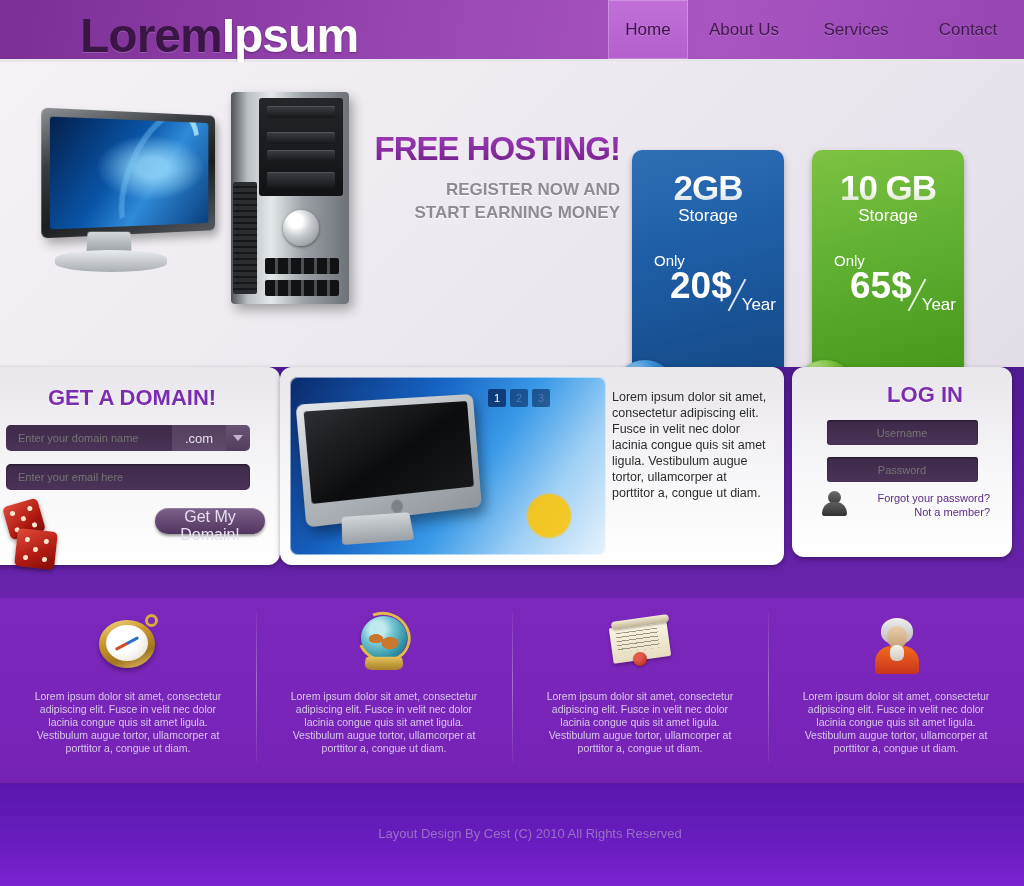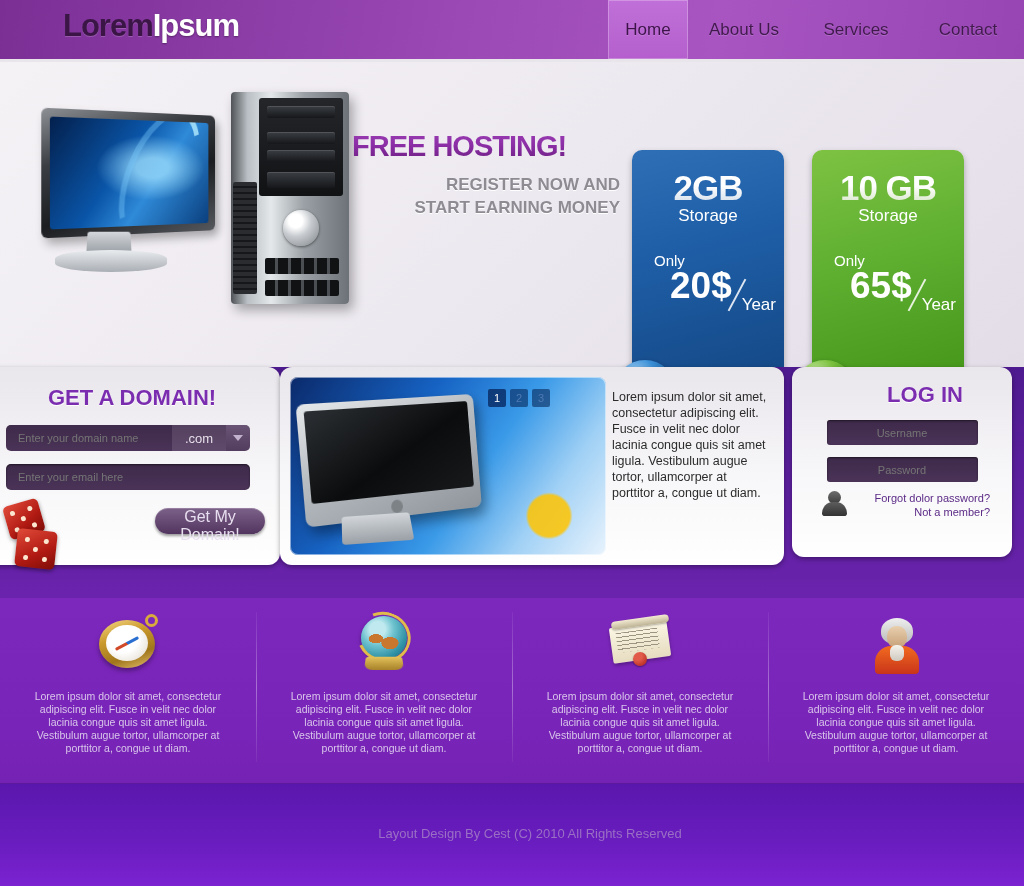--- a/index.html
+++ b/index.html
@@ -12,22 +12,22 @@
   .page { position: relative; width: 1024px; height: 886px; }
 
   
   .header {
     position: absolute; top: 0; left: 0; width: 1024px; height: 62px;
     background: linear-gradient(180deg, #8c36a8 0%, #8b35a7 40%, #7e2c99 100%);
     background-image: linear-gradient(100deg, #7b2f95 0%, #9b49b5 45%, #a855c2 70%, #9645b2 100%);
     border-bottom: 3px solid #e8e6ea;
   }
   .logo {
-    position: absolute; left: 63px; top: 8px;
-    font-size: 31px; font-weight: bold; letter-spacing: -1px;
+    position: absolute; left: 80px; top: 8px;
+    font-size: 48px; font-weight: bold; letter-spacing: -1px;
   }
   .logo .lorem { color: #3a1545; text-shadow: 0 1px 0 rgba(255,255,255,.18); }
   .logo .ipsum { color: #ffffff; text-shadow: 0 1px 2px rgba(0,0,0,.35); }
 
   .nav { position: absolute; right: 0; top: 0; height: 59px; display: flex; }
   .nav-item {
     width: 80px; height: 59px; display: flex; align-items: center; justify-content: center;
     color: #411a4d; font-size: 17px; text-shadow: 0 1px 0 rgba(255,255,255,.15);
     cursor: pointer;
   }
@@ -40,24 +40,24 @@
 
   
   .hero {
     position: absolute; top: 62px; left: 0; width: 1024px; height: 305px;
     background: linear-gradient(135deg, #f5f2f6 0%, #ece8ef 55%, #e3dde8 100%);
   }
   .pc-art { position: absolute; left: 35px; top: 22px; width: 330px; height: 255px; }
 
   .hero-copy { position: absolute; left: 352px; top: 68px; width: 268px; text-align: right; }
   .hero-title {
-    font-size: 29px; font-weight: bold; letter-spacing: -1px;
+    font-size: 33px; font-weight: bold; letter-spacing: -1px;
     background: linear-gradient(180deg,#9c3fb4 0%, #8c2ea6 45%, #6b1f80 100%);
     -webkit-background-clip: text; background-clip: text; color: transparent;
-    text-align: left;
+    text-align: right;
   }
   .hero-sub {
     margin-top: 10px; font-size: 17px; font-weight: bold; color: #8e8b93;
     line-height: 23px; text-align: right; text-shadow: 0 1px 0 #fff;
   }
 
   
   .card {
     position: absolute; top: 88px; width: 152px; height: 260px;
     border-radius: 10px; color: #fff; text-align: center;
@@ -420,21 +420,21 @@
     <div class="panel login-panel">
       <div class="login-title">LOG IN</div>
       <input class="login-field" placeholder="Username" style="">
       <input class="login-field" type="text" placeholder="Password" style="">
       <div class="login-foot">
         <div class="user-icon">
           <div class="head"></div>
           <div class="body"></div>
         </div>
         <div class="login-links">
-          <a>Forgot dolor password?</a>
+          <a>Forgot your password?</a>
           <a>Not a member?</a>
         </div>
       </div>
     </div>
   </div>
 
   <div class="features">
     <div class="feat" style="left:0">
       <div class="feat-icon">
         <div class="compass">

